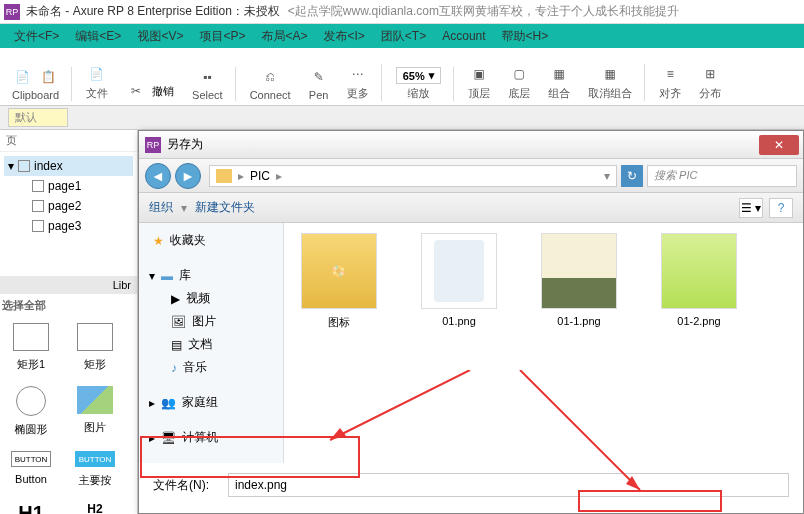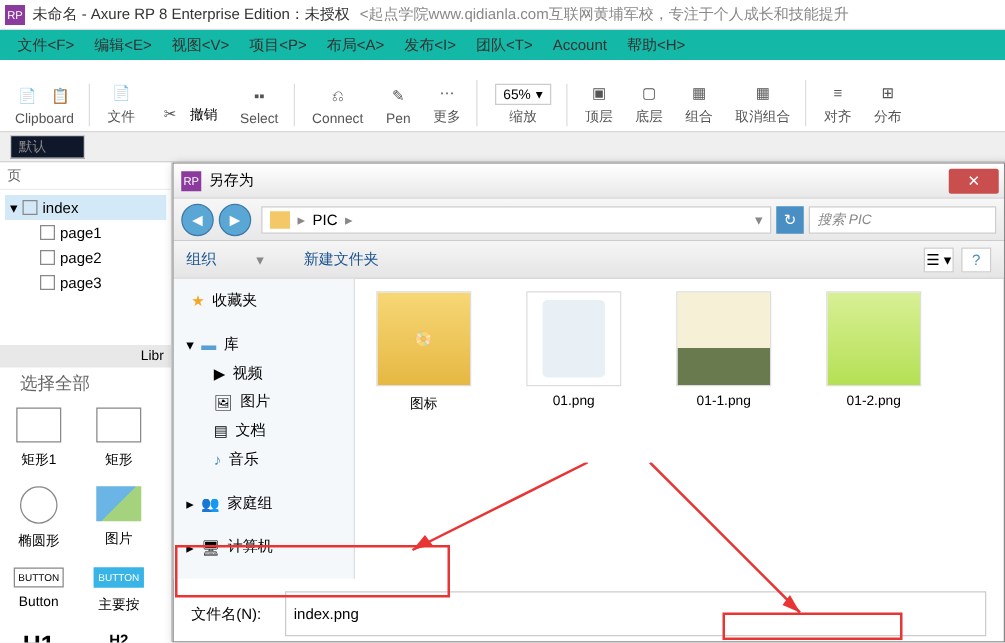--- a/index.html
+++ b/index.html
@@ -15,40 +15,40 @@
     .menu-bar { height: 24px; background: #14b8a6; display: flex; align-items: center; padding-left: 8px; gap: 4px; }
     .menu-item { padding: 2px 6px; font-size: 12px; color: #333; cursor: default; }
     
     
     .toolbar { height: 58px; background: #fff; border-bottom: 1px solid #ccc; display: flex; align-items: flex-end; padding: 4px 8px; gap: 10px; }
     .tool-group { display: flex; flex-direction: column; align-items: center; gap: 2px; padding: 0 4px; }
     .tool-group.bordered { border-right: 1px solid #ddd; padding-right: 12px; }
     .tool-icons { display: flex; gap: 6px; align-items: center; }
     .tool-icon { width: 20px; height: 20px; display: flex; align-items: center; justify-content: center; color: #555; }
     .tool-label { font-size: 11px; color: #555; }
-    .zoom-box { border: 1px solid #ccc; padding: 1px 6px; display: flex; align-items: center; gap: 4px; font-size: 11px; }
+    .zoom-box { border: 1px solid #ccc; padding: 1px 6px; display: flex; align-items: center; gap: 4px; font-size: 11px; font-weight: bold; }
     
     
     .sub-toolbar { height: 24px; background: #efefef; border-bottom: 1px solid #ccc; display: flex; align-items: center; padding-left: 8px; }
-    .sub-select { background: #0f172a; border: 1px solid #ccc; padding: 1px 30px 1px 6px; font-size: 11px; color: #888; }
+    .sub-select { background: #fef9c3; border: 1px solid #ccc; padding: 1px 30px 1px 6px; font-size: 11px; color: #888; }
     
     
     .main-area { display: flex; height: calc(100% - 130px); }
     
     
     .left-sidebar { width: 138px; background: #fff; border-right: 1px solid #ccc; }
     .sidebar-header { height: 22px; display: flex; align-items: center; padding-left: 6px; font-size: 11px; color: #666; border-bottom: 1px solid #eee; }
     .page-tree { padding: 4px; }
     .tree-item { display: flex; align-items: center; padding: 3px 4px; font-size: 12px; gap: 4px; }
     .tree-item.root { background: #d4e9f7; }
     .tree-icon { width: 12px; height: 12px; border: 1px solid #888; display: inline-block; }
     .tree-item.child { padding-left: 28px; }
     .lib-panel { margin-top: 36px; }
     .lib-header { background: #e8e8e8; padding: 3px 6px; font-size: 11px; text-align: right; }
-    .lib-title { padding: 4px 16px; font-size: 14px; color: #666; }
+    .lib-title { padding: 4px 2px; font-size: 11px; color: #666; font-weight: bold; }
     .shapes { display: flex; flex-wrap: wrap; padding: 6px; gap: 14px; }
     .shape-cell { width: 50px; display: flex; flex-direction: column; align-items: center; gap: 6px; font-size: 11px; }
     .shape-rect { width: 36px; height: 28px; border: 1px solid #888; }
     .shape-circle { width: 30px; height: 30px; border: 1px solid #888; border-radius: 50%; }
     .shape-img { width: 36px; height: 28px; background: linear-gradient(135deg, #6bb5e6 50%, #a5d27c 50%); }
     .shape-btn { width: 40px; height: 16px; border: 1px solid #888; font-size: 8px; display: flex; align-items: center; justify-content: center; }
     
     
     .dialog { position: absolute; left: 138px; top: 130px; width: 666px; height: 384px; background: #fff; border: 1px solid #888; box-shadow: 2px 2px 8px rgba(0,0,0,0.3); }
     .dialog-title { height: 28px; background: linear-gradient(#fff, #e8e8e8); display: flex; align-items: center; padding-left: 6px; border-bottom: 1px solid #ccc; }
@@ -58,21 +58,21 @@
     
     .dialog-nav { height: 34px; background: linear-gradient(#f7f7f7, #e8e8e8); border-bottom: 1px solid #ccc; display: flex; align-items: center; padding: 0 6px; gap: 4px; }
     .nav-btn { width: 26px; height: 26px; border-radius: 50%; background: #5aa7d6; border: 1px solid #3d7aa8; display: flex; align-items: center; justify-content: center; color: #fff; font-size: 14px; }
     .breadcrumb { flex: 1; height: 22px; background: #fff; border: 1px solid #ccc; display: flex; align-items: center; padding-left: 6px; gap: 6px; margin-left: 4px; }
     .bc-folder { width: 16px; height: 14px; background: #f5c867; }
     .bc-sep { color: #888; }
     .refresh-btn { width: 22px; height: 22px; background: #4a8fc4; display: flex; align-items: center; justify-content: center; color: #fff; }
     .search-box { width: 150px; height: 22px; border: 1px solid #ccc; background: #fff; display: flex; align-items: center; padding-left: 6px; color: #888; font-style: italic; font-size: 11px; }
     
     
-    .dialog-toolbar { height: 30px; background: linear-gradient(#f5f5f5, #e5e5e5); border-bottom: 1px solid #ccc; display: flex; align-items: center; padding: 0 10px; gap: 32px; justify-content: space-between; }
+    .dialog-toolbar { height: 30px; background: linear-gradient(#f5f5f5, #e5e5e5); border-bottom: 1px solid #ccc; display: flex; align-items: center; padding: 0 10px; gap: 8px; justify-content: space-between; }
     .dt-link { color: #1a5490; font-size: 12px; }
     .dt-right { margin-left: auto; display: flex; gap: 6px; }
     .dt-icon { width: 24px; height: 20px; border: 1px solid #ccc; background: #fff; display: flex; align-items: center; justify-content: center; }
     
     
     .dialog-body { display: flex; height: 240px; }
     .dialog-sidebar { width: 145px; background: #f5f8fb; border-right: 1px solid #ddd; padding: 6px 0; overflow: hidden; }
     .ds-item { display: flex; align-items: center; padding: 3px 10px; font-size: 12px; gap: 6px; }
     .ds-item.fav { padding-left: 14px; }
     .star-icon { color: #f5a623; }
@@ -84,21 +84,21 @@
     .folder-thumb { background: linear-gradient(#f7d776, #e6b843); }
     .phone-thumb { background: #fff; position: relative; }
     .phone-screen { width: 50px; height: 62px; background: #e8f0f5; margin: 0 auto; border-radius: 4px; }
     .landscape-thumb { background: linear-gradient(#f5f0d6 60%, #6a7a4f 60%); }
     .green-thumb { background: linear-gradient(#d8f095, #b5e055); }
     .file-label { font-size: 11px; }
     
     
     .dialog-bottom { padding: 10px 14px; display: flex; align-items: center; gap: 19px; position: relative; }
     .filename-label { font-size: 12px; }
-    .filename-input { flex: 1; height: 36px; border: 1px solid #ccc; padding: 0 6px; font-size: 12px; }
+    .filename-input { flex: 1; height: 24px; border: 1px solid #ccc; padding: 0 6px; font-size: 12px; }
     
     
     .annot-rect { position: absolute; border: 2px solid #e93434; pointer-events: none; }
     .annot-arrow { position: absolute; pointer-events: none; }
   </style>
 </head>
 <body>
 
 <div class="title-bar">
   <div class="title-icon">RP</div>

